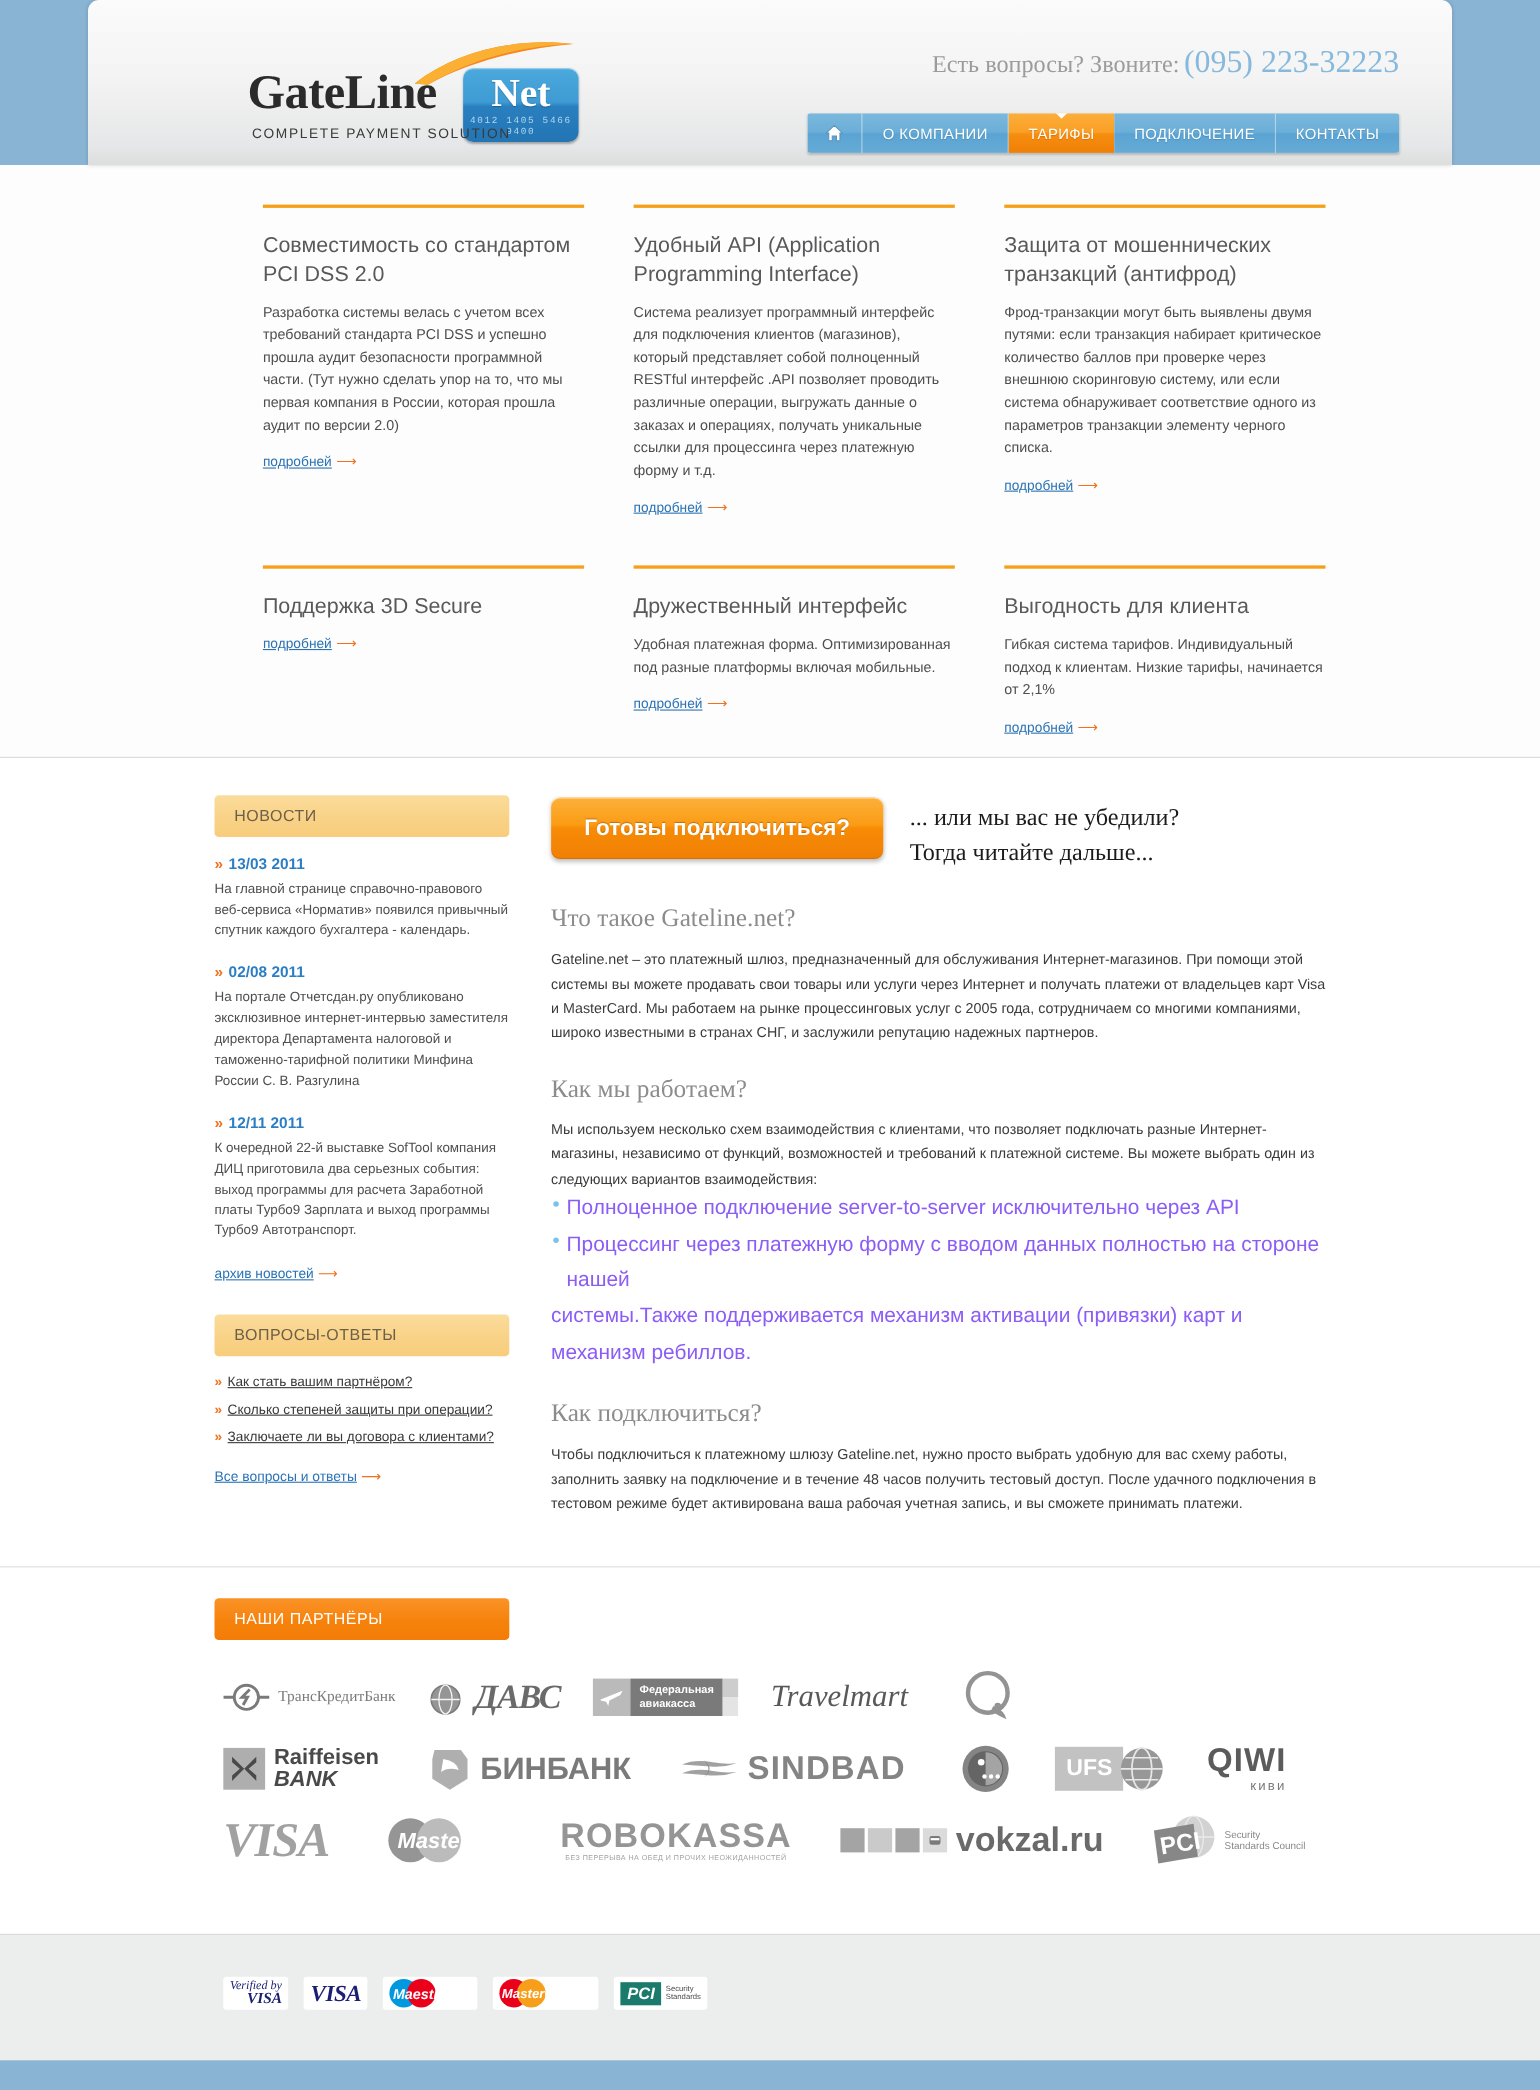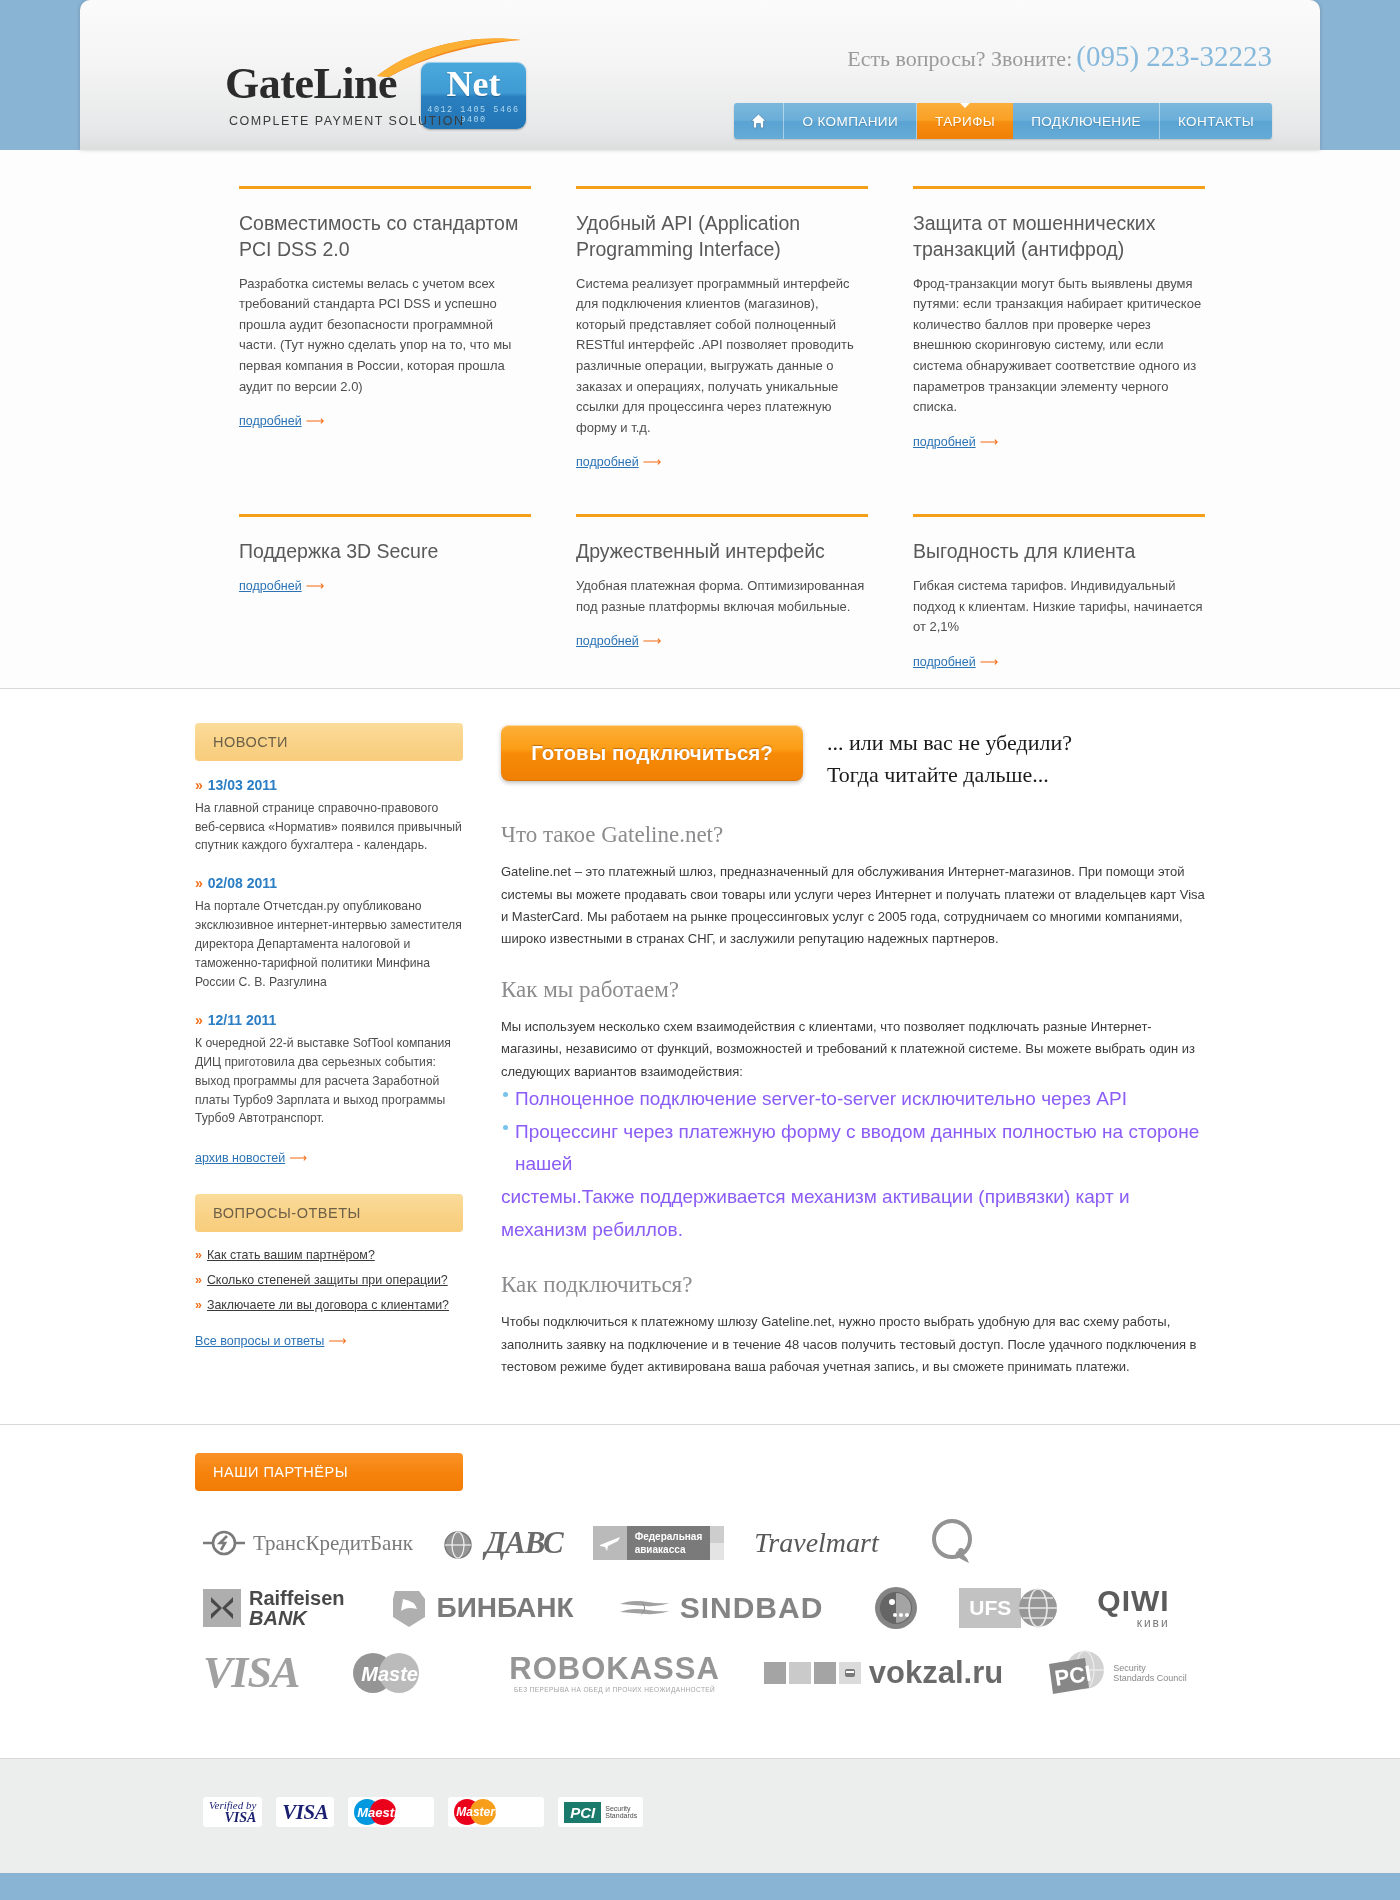--- a/index.html
+++ b/index.html
@@ -568,21 +568,21 @@
 
       <div class="partner-rows">
 
         <div class="partner-row">
           <div class="plogo">
             <svg width="42" height="30" viewBox="0 0 42 30">
               <line x1="0" y1="15" x2="42" y2="15" stroke="#6f6f6f" stroke-width="2.6"></line>
               <circle cx="21" cy="15" r="11" fill="#ffffff" stroke="#6f6f6f" stroke-width="2.6"></circle>
               <path d="M24 8 L17 15 H22 L18 22" fill="none" stroke="#6f6f6f" stroke-width="2.6" stroke-linejoin="miter"></path>
             </svg>
-            <span class="ptext" style="font-family:'Liberation Serif',serif;font-size:21px;">ТрансКредитБанк</span>
+            <span class="ptext" style="font-family:'Liberation Serif',serif;font-size:14px;">ТрансКредитБанк</span>
           </div>
 
           <div class="plogo">
             <svg width="34" height="34" viewBox="0 0 34 34">
               <circle cx="15" cy="19" r="13" fill="#8d8d8d"></circle>
               <circle cx="15" cy="19" r="13" fill="none" stroke="#6f6f6f" stroke-width="1.4"></circle>
               <ellipse cx="15" cy="19" rx="6" ry="13" fill="none" stroke="#f2f2f2" stroke-width="1.2"></ellipse>
               <line x1="2" y1="19" x2="28" y2="19" stroke="#f2f2f2" stroke-width="1.2"></line>
             </svg>
             <span class="ptext" style="font-family:'Liberation Serif',serif;font-size:31px;font-style:italic;font-weight:bold;color:#5e5e5e;letter-spacing:-1px;">ДАВС</span>

